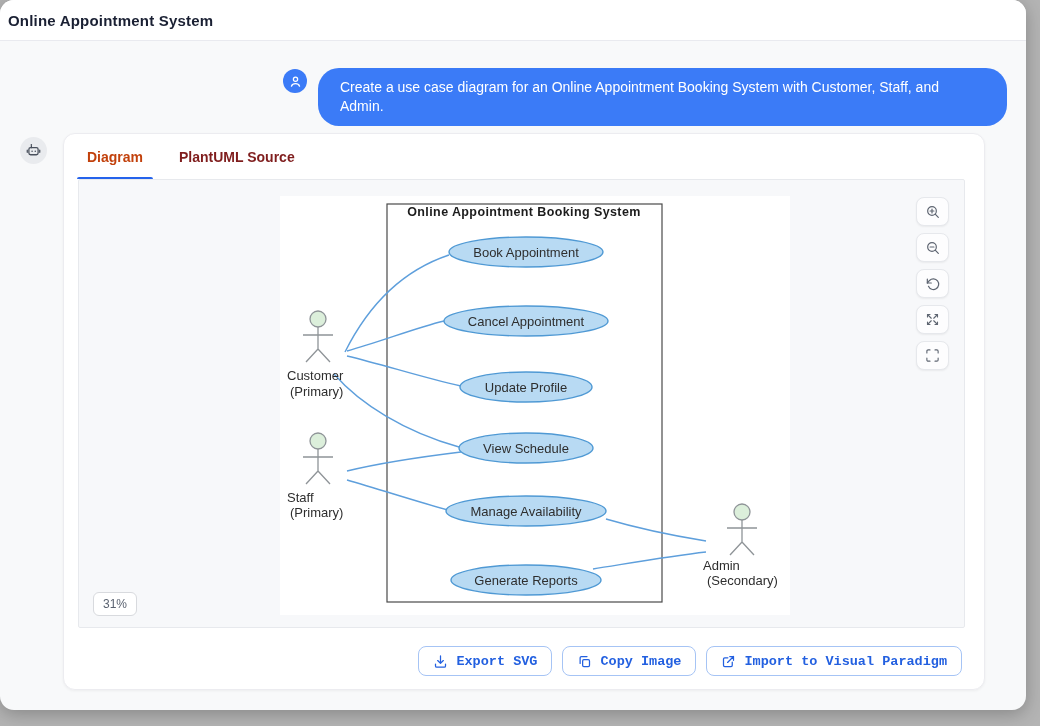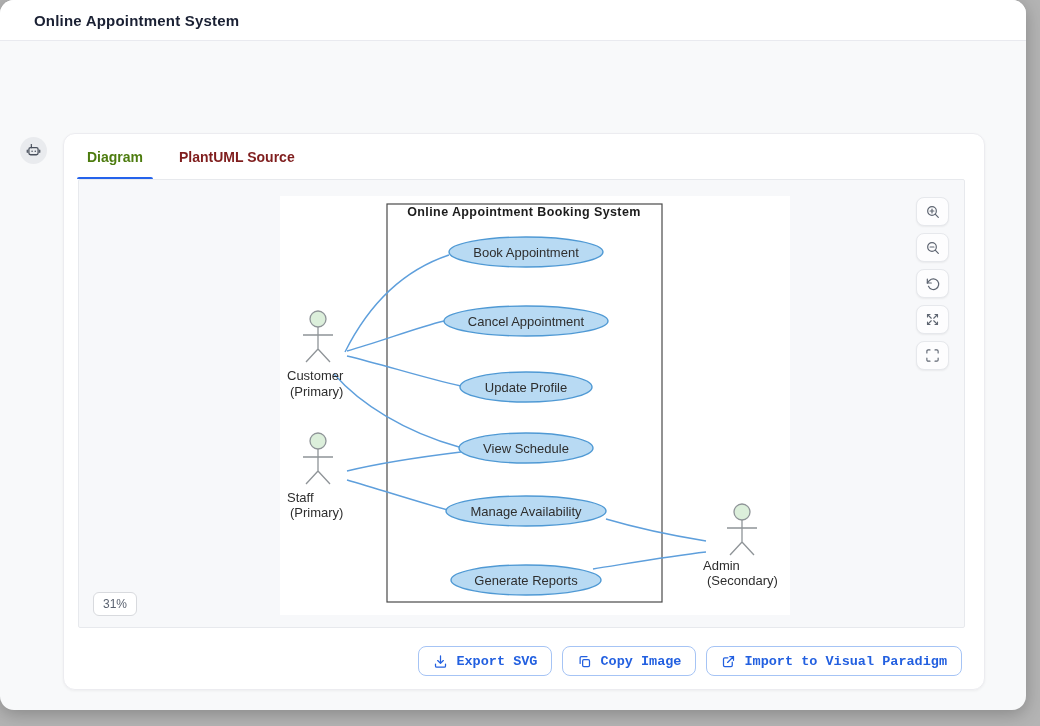--- a/index.html
+++ b/index.html
@@ -10,21 +10,21 @@
     position:relative; overflow:hidden;
   }
   .window {
     position:absolute; left:0; top:0; width:1026px; height:710px;
     background:#f8f9fa; border-radius:14px; overflow:hidden;
     box-shadow:0 4px 18px rgba(0,0,0,.25);
   }
   .app-header {
     position:absolute; left:0; top:0; right:0; height:41px;
     background:#ffffff; border-bottom:1px solid #e9eaef;
-    display:flex; align-items:center; padding:0 34px;
+    display:flex; align-items:center; padding:0 8px;
   }
   .app-title { font-size:15px; font-weight:700; color:#1a2033; letter-spacing:.2px; }
 
   
   .chat-row { position:absolute; left:283px; top:68px; right:19px; display:flex; align-items:flex-start; gap:11px; }
   .avatar {
     width:24px; height:24px; border-radius:50%; background:#3b7bf7;
     display:flex; align-items:center; justify-content:center; flex:none; margin-top:1px;
   }
   .bubble {
@@ -44,21 +44,21 @@
     position:absolute; left:63px; top:133px; width:922px; height:557px;
     background:#ffffff; border:1px solid #ececf0; border-radius:12px;
     box-shadow:0 1px 3px rgba(0,0,0,.05);
   }
   .tabs { position:absolute; left:13px; top:0; height:45px; display:flex; gap:16px; align-items:stretch; }
   .tab {
     padding:0 10px; font-size:14px; font-weight:600; color:#7f1d1d;
     display:flex; align-items:center; cursor:pointer; position:relative; background:none; border:none;
     font-family:inherit;
   }
-  .tab.active { color:#4d7c0f; }
+  .tab.active { color:#c2410c; }
   .tab.active::after { content:""; position:absolute; left:0; right:0; bottom:0; height:2px; background:#2563eb; border-radius:2px 2px 0 0; }
 
   .diagram-panel {
     position:absolute; left:14px; top:45px; width:887px; height:449px;
     background:#f7f8fa; border:1px solid #e7e9ed; border-radius:2px;
   }
   .uml-canvas { position:absolute; left:201px; top:16px; width:510px; height:419px; background:#ffffff; }
 
   .zoom-controls { position:absolute; right:15px; top:17px; display:flex; flex-direction:column; gap:7px; }
   .zbtn {
@@ -86,20 +86,29 @@
 </style>
 </head>
 <body>
 
 <div class="window">
 
   <div class="app-header">
     <div class="app-title">Online Appointment System</div>
   </div>
 
+  <div class="chat-row">
+    <div class="avatar">
+      <svg width="15" height="15" viewBox="0 0 24 24" fill="none" stroke="#ffffff" stroke-width="2" stroke-linecap="round">
+        <circle cx="12" cy="8.5" r="3.4"></circle>
+        <path d="M5.5 19.5a6.8 5.6 0 0 1 13 0"></path>
+      </svg>
+    </div>
+    <div class="bubble">Create a use case diagram for an Online Appointment Booking System with Customer, Staff, and Admin.</div>
+  </div>
 
   <div class="bot-chip">
     <svg width="17" height="17" viewBox="0 0 24 24" fill="none" stroke="#49505c" stroke-width="1.8" stroke-linecap="round">
       <circle cx="9" cy="4" r="1.1" fill="#49505c" stroke="none"></circle>
       <path d="M9 5.2V8"></path>
       <rect x="5.5" y="8" width="13" height="10" rx="2.4"></rect>
       <circle cx="10" cy="13" r="1.1" fill="#49505c" stroke="none"></circle>
       <circle cx="14.5" cy="13" r="1.1" fill="#49505c" stroke="none"></circle>
       <path d="M3.2 11.5v3M20.8 11.5v3"></path>
     </svg>

